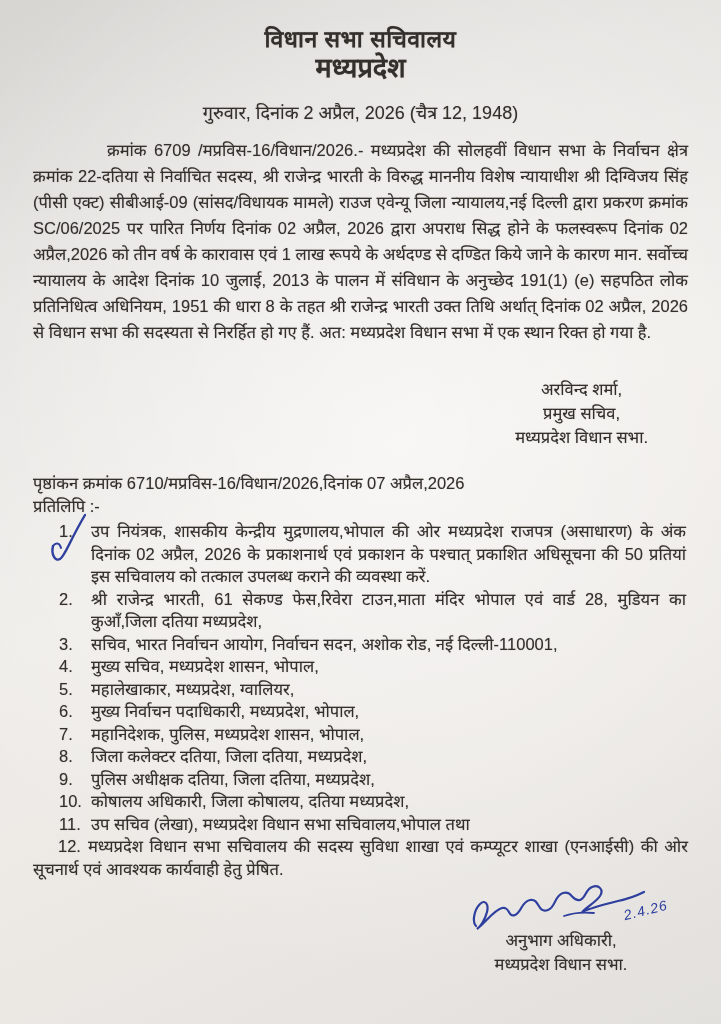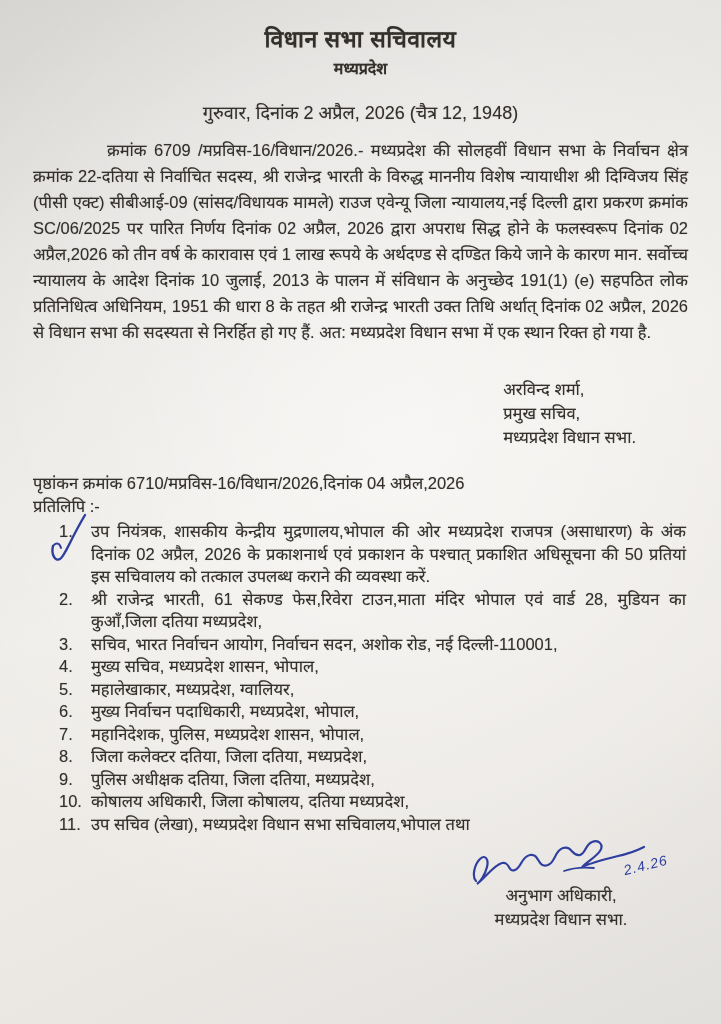--- a/index.html
+++ b/index.html
@@ -20,36 +20,36 @@
     box-sizing: border-box;
     padding: 24px 33px 8px 33px;
     text-shadow: 0 0 1px rgba(51,48,44,0.35);
   }
   .center { text-align: center; }
   .org-title {
     font-size: 23px; font-weight: 700; line-height: 30px;
     letter-spacing: 0.5px;
   }
   .org-sub {
-    font-size: 16px; font-weight: 700; line-height: 29px;
+    font-size: 27px; font-weight: 700; line-height: 29px;
   }
   .date-line {
     margin-top: 17px;
     font-size: 18px; font-weight: 400;
   }
   .main-para {
     margin: 13px 0 0 0;
     font-size: 16.5px; line-height: 26px;
     text-align: justify;
     text-indent: 74px;
   }
   .sig-block {
-    margin: 32px 52px 0 auto;
+    margin: 32px 40px 0 auto;
     width: fit-content;
-    text-align: left;
+    text-align: center;
     font-size: 16.5px; line-height: 24px;
   }
   .endorse-row {
     margin-top: 22px;
     display: flex; 
     font-size: 16.5px;
   }
   .endorse-row .endorse-date { margin-right: 22px; }
   .copy-label { font-size: 16.5px; }
   .copy-list { position: relative; margin-top: 3px; }
@@ -105,21 +105,21 @@
   <p class="main-para">क्रमांक 6709 /मप्रविस-16/विधान/2026.- मध्यप्रदेश की सोलहवीं विधान सभा के निर्वाचन क्षेत्र क्रमांक 22-दतिया से निर्वाचित सदस्य, श्री राजेन्द्र भारती के विरुद्ध माननीय विशेष न्यायाधीश श्री दिग्विजय सिंह (पीसी एक्ट) सीबीआई-09 (सांसद/विधायक मामले) राउज एवेन्यू जिला न्यायालय,नई दिल्ली द्वारा प्रकरण क्रमांक SC/06/2025 पर पारित निर्णय दिनांक 02 अप्रैल, 2026 द्वारा अपराध सिद्ध होने के फलस्वरूप दिनांक 02 अप्रैल,2026 को तीन वर्ष के कारावास एवं 1 लाख रूपये के अर्थदण्ड से दण्डित किये जाने के कारण मान. सर्वोच्च न्यायालय के आदेश दिनांक 10 जुलाई, 2013 के पालन में संविधान के अनुच्छेद 191(1) (e) सहपठित लोक प्रतिनिधित्व अधिनियम, 1951 की धारा 8 के तहत श्री राजेन्द्र भारती उक्त तिथि अर्थात् दिनांक 02 अप्रैल, 2026 से विधान सभा की सदस्यता से निरर्हित हो गए हैं. अत: मध्यप्रदेश विधान सभा में एक स्थान रिक्त हो गया है.</p>
 
   <div class="sig-block">
     <div>अरविन्द शर्मा,</div>
     <div>प्रमुख सचिव,</div>
     <div>मध्यप्रदेश विधान सभा.</div>
   </div>
 
   <div class="endorse-row">
     <span>पृष्ठांकन क्रमांक  6710/मप्रविस-16/विधान/2026,</span>
-    <span class="endorse-date">दिनांक  04 अप्रैल,2026</span>
+    <span class="endorse-date">दिनांक  07 अप्रैल,2026</span>
   </div>
   <div class="copy-label">प्रतिलिपि :-</div>
 
   <div class="copy-list">
     <svg class="check-ink" viewBox="0 0 44 62">
       <path d="M6 34 C4 42, 8 50, 13 47 C18 44, 22 30, 38 3" fill="none" stroke="#2f3f9e" stroke-width="2.4" stroke-linecap="round"></path>
       <path d="M6 34 C9 30, 13 31, 14 36" fill="none" stroke="#2f3f9e" stroke-width="2" stroke-linecap="round"></path>
     </svg>
 
     <div class="copy-item">
@@ -159,20 +159,23 @@
       <span class="txt">पुलिस अधीक्षक दतिया, जिला दतिया, मध्यप्रदेश,</span>
     </div>
     <div class="copy-item">
       <span class="num">10.</span>
       <span class="txt">कोषालय अधिकारी, जिला कोषालय, दतिया मध्यप्रदेश,</span>
     </div>
     <div class="copy-item">
       <span class="num">11.</span>
       <span class="txt">उप सचिव (लेखा), मध्यप्रदेश विधान सभा सचिवालय,भोपाल तथा</span>
     </div>
+    <p class="copy-item-last">
+      <span class="num">12.</span><span>मध्यप्रदेश विधान सभा सचिवालय की सदस्य सुविधा शाखा एवं कम्प्यूटर शाखा (एनआईसी) की ओर सूचनार्थ एवं आवश्यक कार्यवाही हेतु प्रेषित.</span>
+    </p>
   </div>
 
   <div class="footer-sig">
     <svg class="sig-ink" width="186" height="52" viewBox="0 0 186 52">
       <path d="M8 44 C4 40, 6 28, 12 22 C17 17, 21 22, 19 30 C17 38, 12 45, 9 47 C18 40, 26 28, 34 26 C42 24, 40 36, 47 33 C54 30, 53 20, 62 18 C72 16, 69 32, 80 28 C88 25, 86 14, 95 11 C104 8, 104 20, 112 18 C118 16, 117 8, 124 5 C131 2, 136 8, 132 14 C128 20, 120 24, 114 30 C122 26, 138 22, 150 19 C160 17, 168 14, 176 10" fill="none" stroke="#2f3f9e" stroke-width="2.2" stroke-linecap="round"></path>
       <path d="M96 34 C104 31, 116 30, 126 31" fill="none" stroke="#2f3f9e" stroke-width="1.8" stroke-linecap="round"></path>
     </svg>
     <span class="hand-date">2.4.26</span>
     <div>अनुभाग अधिकारी,</div>
     <div>मध्यप्रदेश विधान सभा.</div>

